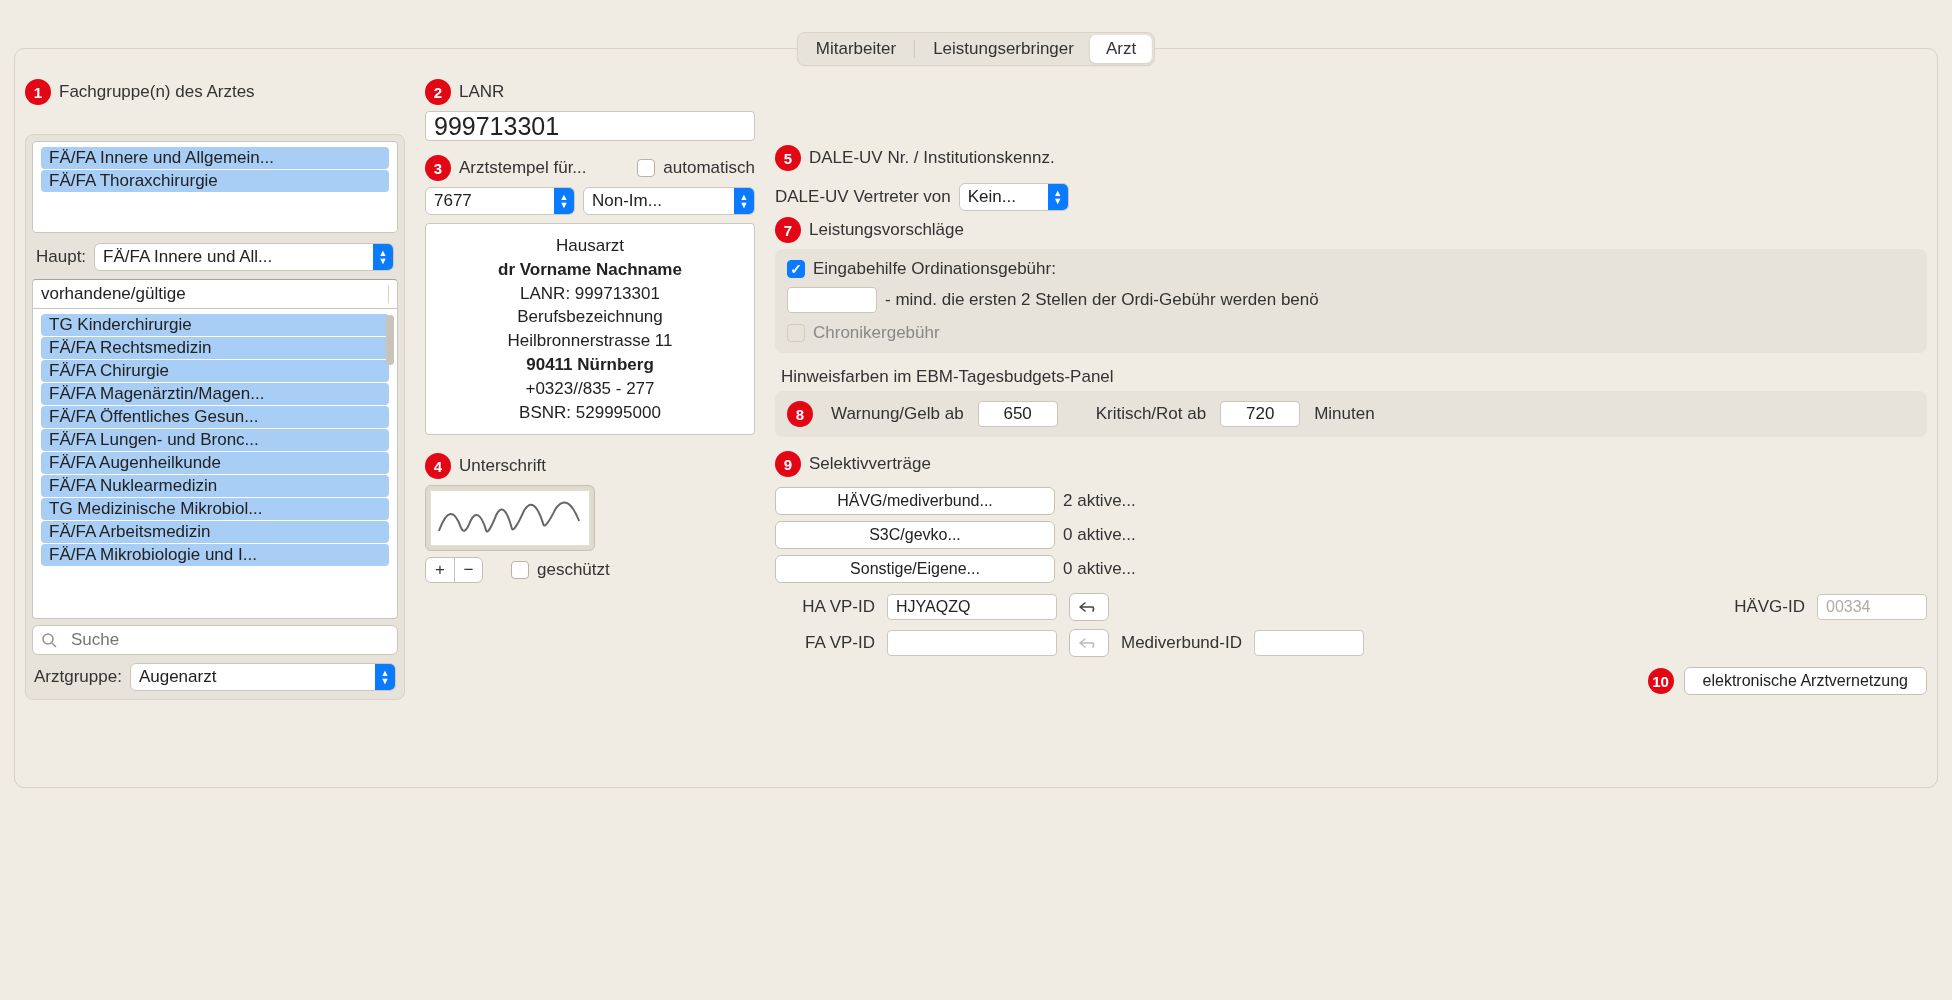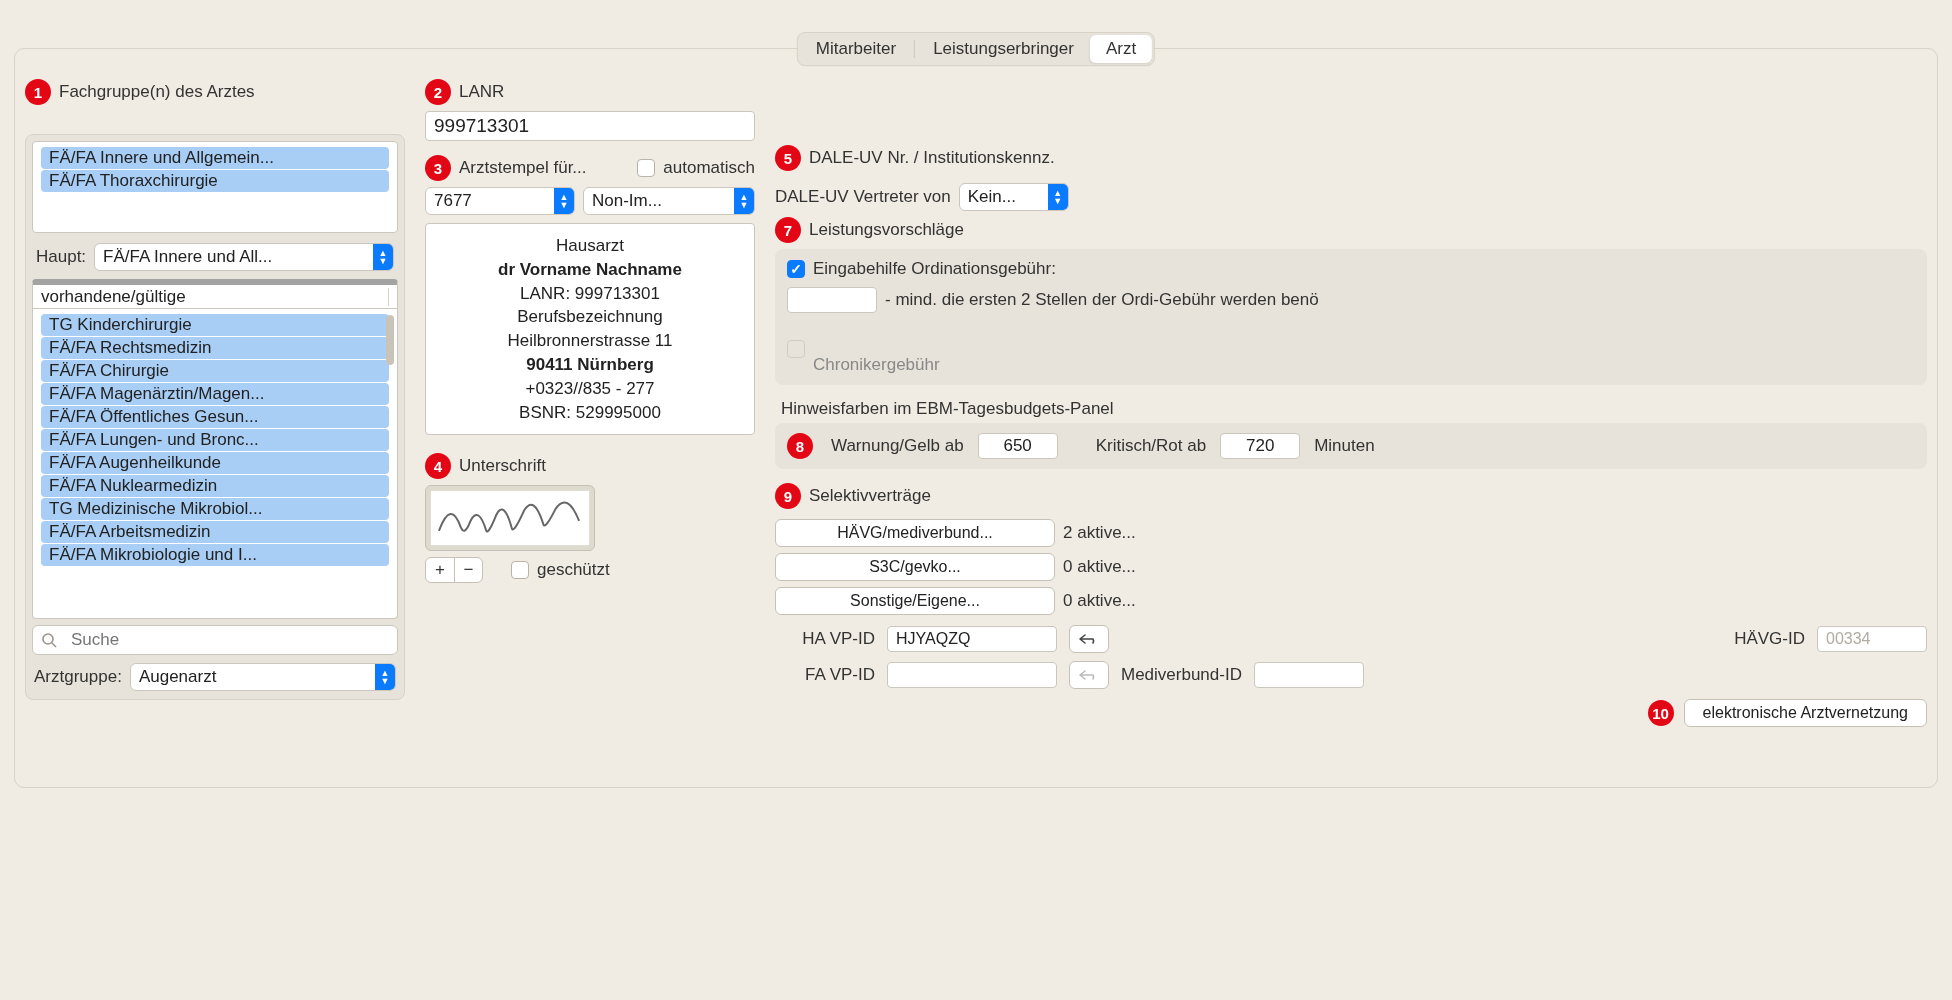--- a/index.html
+++ b/index.html
@@ -86,21 +86,21 @@
     white-space:nowrap; overflow:hidden; text-overflow:ellipsis;
   }
   .list-item.sel { background:#a8cef6; }
   .scrollbar-fake {
     position:absolute; top:6px; right:3px; width:8px; height:50px;
     background:#c9c3b8; border-radius:4px;
   }
 
   .row { display:flex; align-items:center; gap:8px; }
   .label { color:#333; }
-  .label.dim { color:#888;margin-top:32px; }
+  .label.dim { color:#888; }
 
   .mac-select {
     display:flex; align-items:center;
     background:#fff;
     border:1px solid #ccc7bc;
     border-radius:6px;
     height:28px;
     overflow:hidden;
   }
   .mac-select .val {
@@ -114,21 +114,21 @@
     color:#fff; font-size:9px; line-height:8px;
   }
   .mac-select .stepper::before { content:"▲"; }
   .mac-select .stepper::after  { content:"▼"; }
 
   input[type=text], .textf {
     background:#fff; border:1px solid #ccc7bc; border-radius:4px;
     height:30px; padding:0 8px; font-size:17px; color:#222;
     font-family:inherit;
   }
-  .textf.big { font-size:19px; }
+  .textf.big { font-size:25px; }
   .textf.small { height:26px; font-size:16px; }
   .textf.tiny { height:26px; width:80px; text-align:center; }
   .textf.grey { color:#b0aca1; }
   .textf.ro { background:#fff; }
 
   .checkbox {
     width:18px; height:18px; border-radius:4px;
     border:1px solid #b9b3a7; background:#fff;
     display:inline-flex; align-items:center; justify-content:center;
     flex:0 0 18px;
@@ -237,21 +237,21 @@
 
         <div class="row mt10" style="padding:0 4px;">
           <span class="label">Haupt:</span>
           <div class="mac-select" style="flex:1">
             <span class="val">FÄ/FA Innere und All...</span>
             <span class="stepper"></span>
           </div>
         </div>
 
         <div class="mt10">
-          <div class="filterbox" style="border-top:6px solid #a3a3a3; border-radius:4px 4px 0 0;justify-content:center;">
+          <div class="filterbox" style="border-top:1px solid #a3a3a3; border-radius:4px 4px 0 0;justify-content:center;">
             <span class="inner">vorhandene/gültige</span>
             <span class="div"></span>
           </div>
           <div class="listbox big" style="border-radius:0 0 4px 4px; border-top:none;">
             <div class="list-item sel">TG Kinderchirurgie</div>
             <div class="list-item sel">FÄ/FA Rechtsmedizin</div>
             <div class="list-item sel">FÄ/FA Chirurgie</div>
             <div class="list-item sel">FÄ/FA Magenärztin/Magen...</div>
             <div class="list-item sel">FÄ/FA Öffentliches Gesun...</div>
             <div class="list-item sel">FÄ/FA Lungen- und Bronc...</div>

